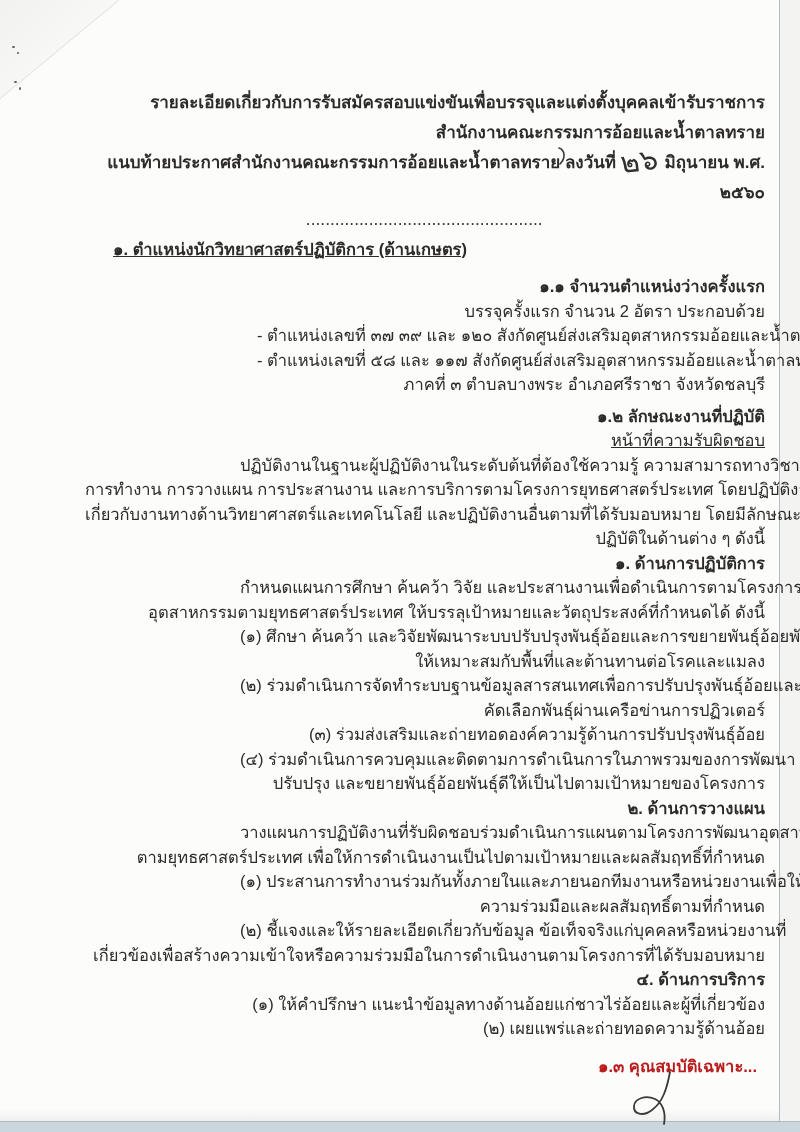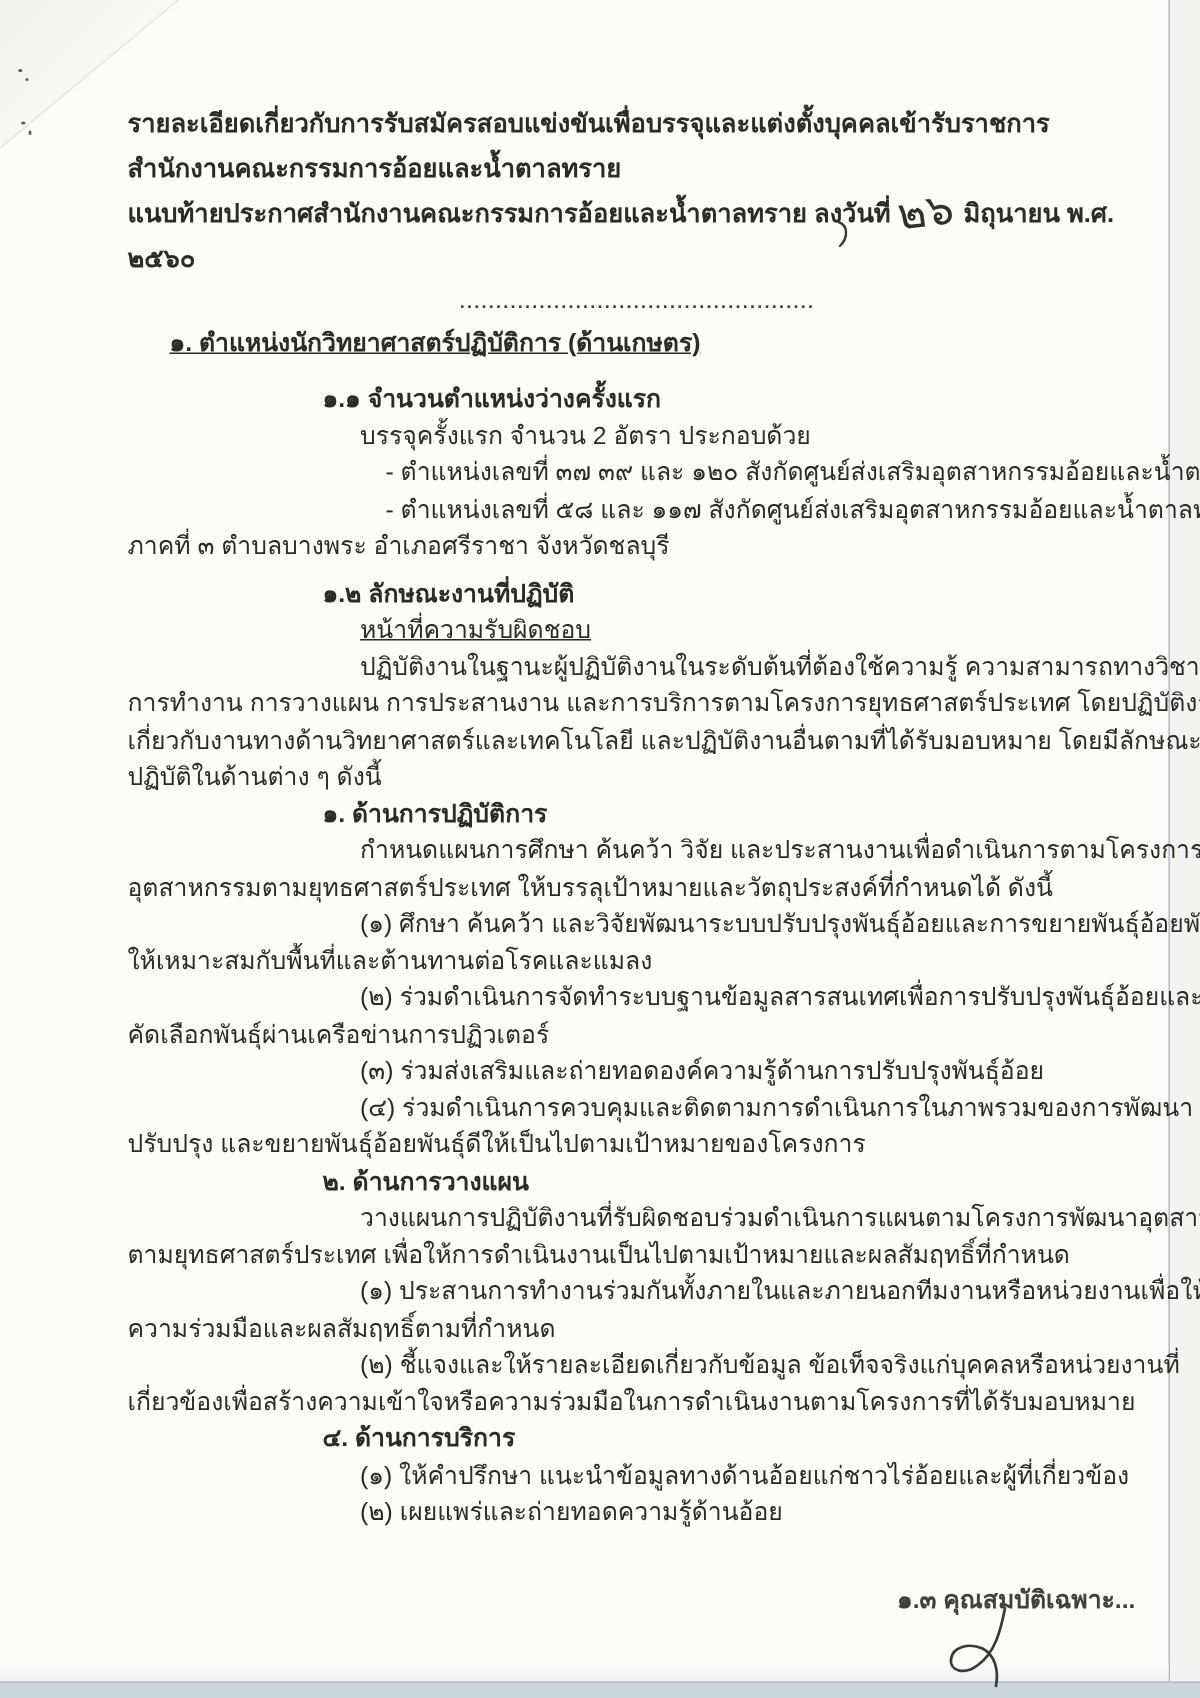--- a/index.html
+++ b/index.html
@@ -31,42 +31,42 @@
   }
   .fold-line{
     position:absolute;left:0;top:98px;width:154px;height:1px;background:#e4e6e2;
     transform:rotate(-39.7deg);transform-origin:0 0;
   }
   .speck{position:absolute;background:#5a5a58;border-radius:50%;}
   .content{
     position:absolute;left:85px;top:0;width:680px;
     color:#2d2b28;font-size:16.5px;line-height:24.5px;
   }
-  .doc-header{margin-top:68px;text-align:left;font-weight:bold;font-size:17px;line-height:30px;}
+  .doc-header{margin-top:88px;text-align:right;font-weight:bold;font-size:17px;line-height:30px;}
   .hand{
     display:inline-block;font-size:29px;font-weight:400;line-height:20px;
     transform:rotate(-7deg) translateY(3px);margin:0 7px 0 4px;color:#31302e;
   }
   .divider{
     text-align:center;font-size:12px;letter-spacing:1.5px;line-height:22px;
     margin-top:2px;color:#3c3a37;font-weight:bold;
   }
   .sec-title{margin-top:4px;font-weight:bold;text-decoration:underline;line-height:26px;margin-left:28px;}
   .lines{margin-top:12px;}
-  .ln{white-space:nowrap;}
+  .ln{white-space:nowrap;text-align:right;}
   .t1{padding-left:130px;}
   .t2{padding-left:155px;}
   .td{padding-left:172px;}
   .f{padding-left:0;}
   .b{font-weight:bold;}
   .u{text-decoration:underline;}
   .g{margin-top:7px;}
   .footer-note{
     position:absolute;top:1053px;left:85px;width:672px;
-    text-align:right;font-weight:bold;color:#404040;font-size:16.5px;
+    text-align:right;font-weight:bold;color:#b91c1c;font-size:16.5px;
   }
   .tail-mark{position:absolute;left:556px;top:146px;}
   .signature{position:absolute;left:630px;top:1070px;}
 </style>
 </head>
 <body>
 
 <div class="paper"></div>
 <div class="fold"></div>
 <div class="fold-line"></div>

